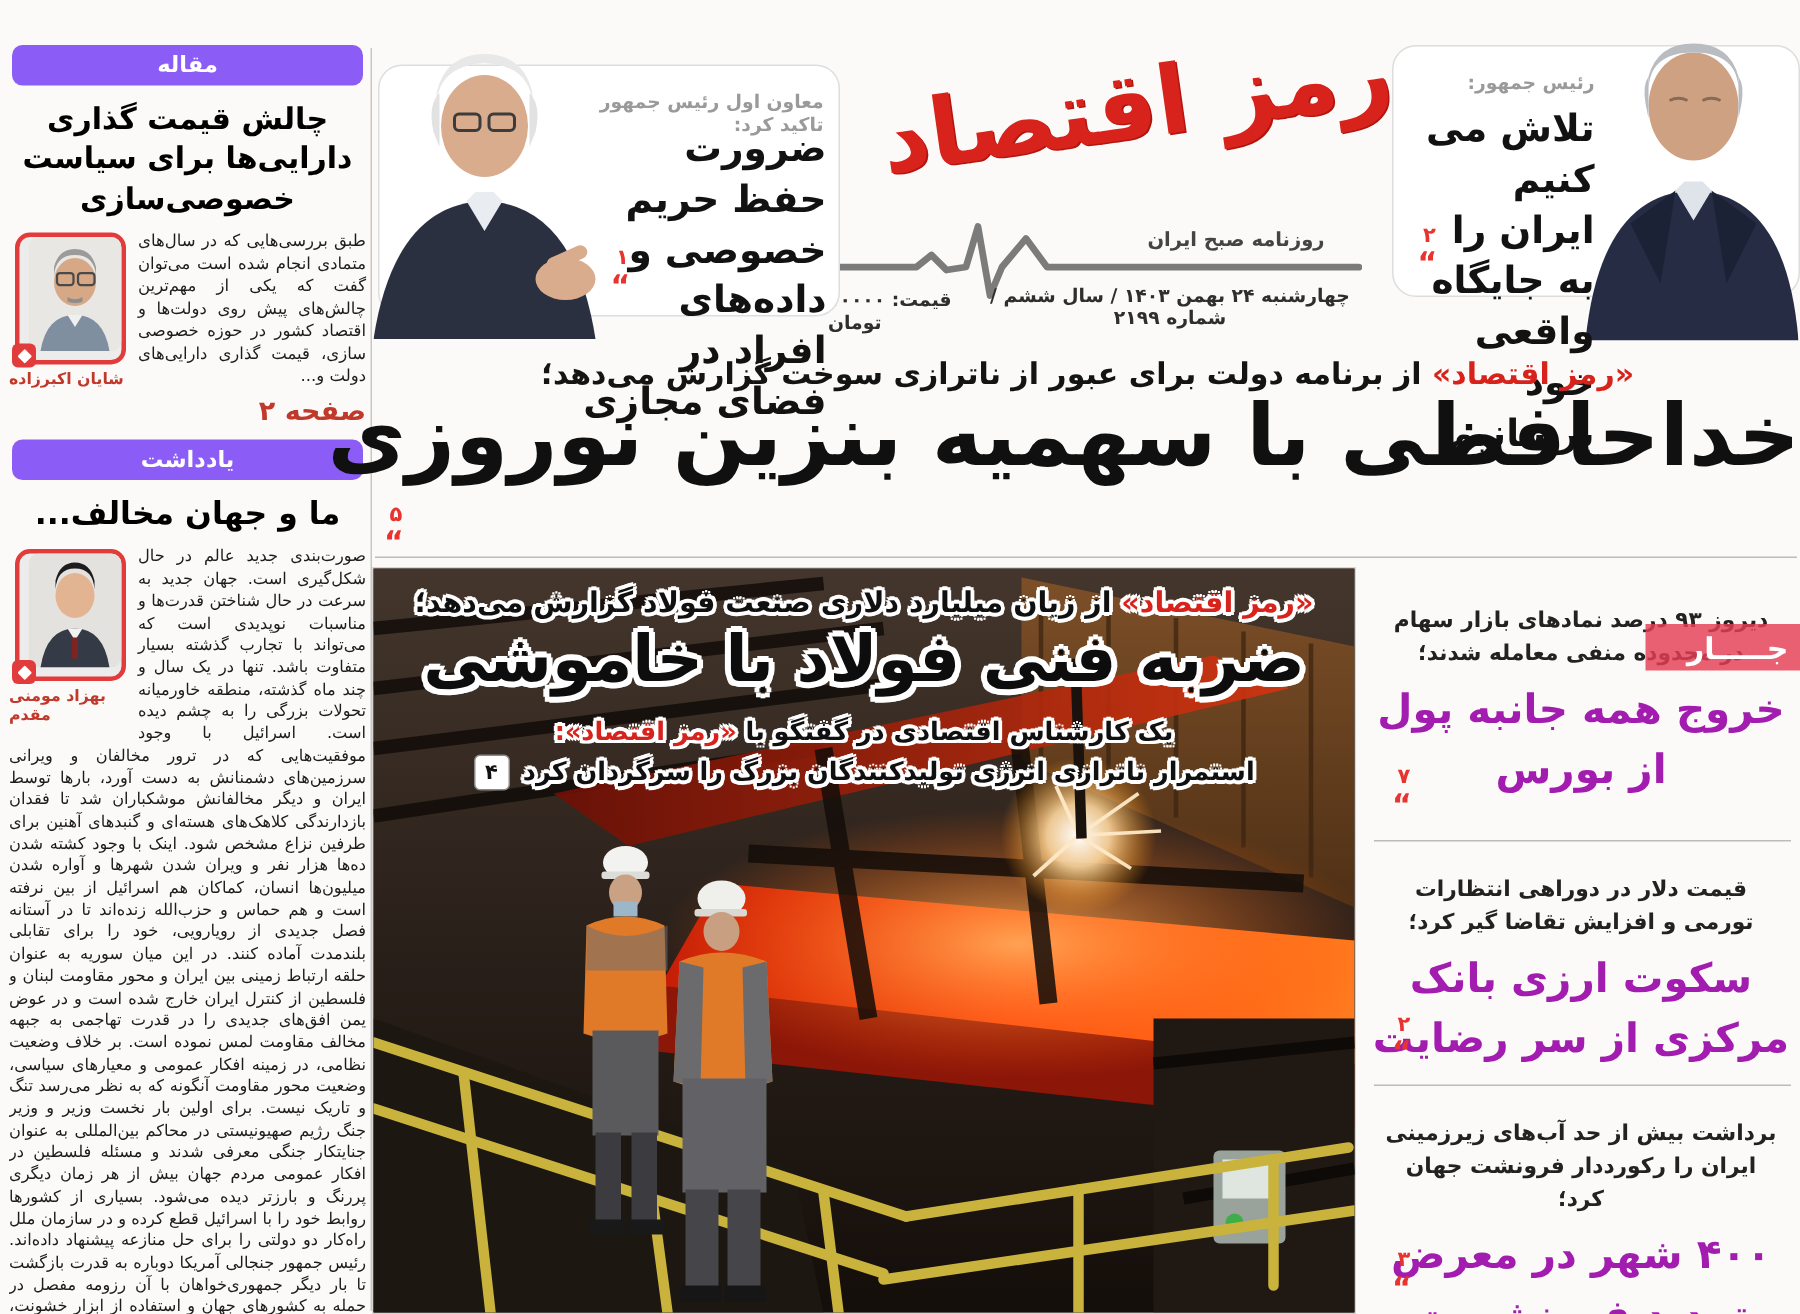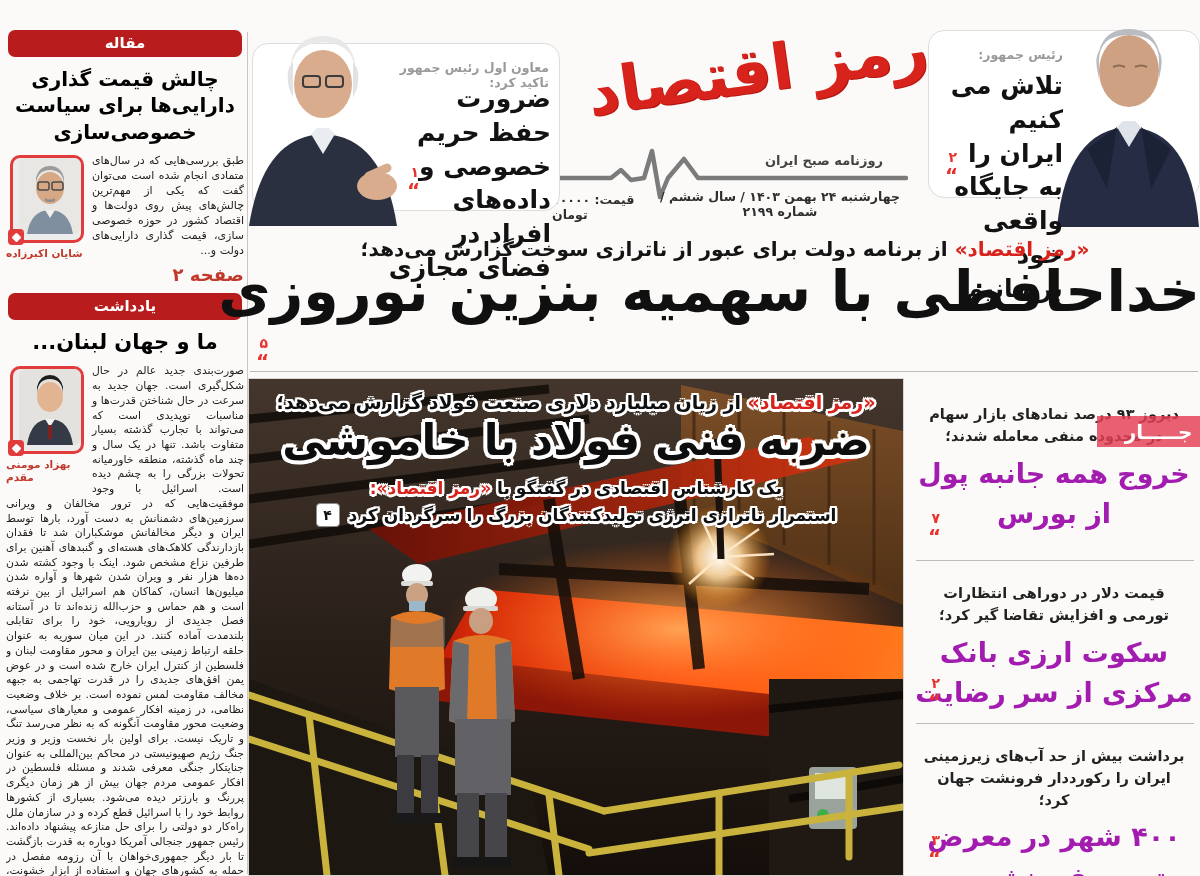--- a/index.html
+++ b/index.html
@@ -9,21 +9,21 @@
     font-family:"DejaVu Sans", sans-serif;
     direction:rtl;
   }
   .abs{position:absolute;}
   
   .vline{position:absolute;width:1px;background:#c9c7c4;}
   .hline{position:absolute;height:1px;background:#bdbbb8;}
   
   #sidebar{left:6px;top:30px;width:238px;}
   .banner{
-    background:#b91c1c;color:#fff;border-radius:7px;text-align:center;
+    background:#8b5cf6;color:#fff;border-radius:7px;text-align:center;
     font-size:15px;font-weight:bold;height:27px;line-height:27px;margin:0 2px 9px 2px;
   }
   .sb-title{font-weight:bold;color:#000000;text-align:center;line-height:1.32;margin-bottom:8px;}
   .sb-title.t1{font-size:20px;}
   .sb-title.t2{font-size:21px;margin-top:2px;}
   .author-float{float:left;width:82px;margin:2px 4px 4px 0;text-align:left;}
   .pframe{
     position:relative;width:68px;height:82px;margin:0 auto;
     border:3px solid #e23b3b;border-radius:10px;background:#ececec;overflow:visible;
   }
@@ -127,21 +127,21 @@
             <span></span>
           </div>
       </div>
       <div class="author-name">شایان اکبرزاده</div>
     </div>
     <div class="sb-text">طبق بررسی‌هایی که در سال‌های متمادی انجام شده است می‌توان گفت که یکی از مهم‌ترین چالش‌های پیش روی دولت‌ها و اقتصاد کشور در حوزه خصوصی سازی، قیمت گذاری دارایی‌های دولت و...</div>
   </div>
   <div class="pageref">صفحه ۲</div>
 
   <div class="banner">یادداشت</div>
-  <div class="sb-title t2">ما و جهان لبنان...</div>
+  <div class="sb-title t2">ما و جهان مخالف...</div>
   <div id="note-body">
     <div class="author-float">
       <div class="pframe">
         <svg width="62" height="76" viewBox="0 0 62 76">
           <rect width="62" height="76" fill="#e4e2df"></rect>
           <ellipse cx="31" cy="28" rx="13" ry="15" fill="#e3b491"></ellipse>
           <path d="M18 24 Q19 10 31 10 Q43 10 44 24 L44 18 Q41 6 31 6 Q21 6 18 18 Z" fill="#1d1d1d"></path>
           <path d="M8 76 Q12 50 31 50 Q50 50 54 76 Z" fill="#343a46"></path>
           <path d="M26 50 L31 58 L36 50 Z" fill="#f2f2f2"></path>
           <rect x="29" y="56" width="4" height="14" fill="#7e2222"></rect>

